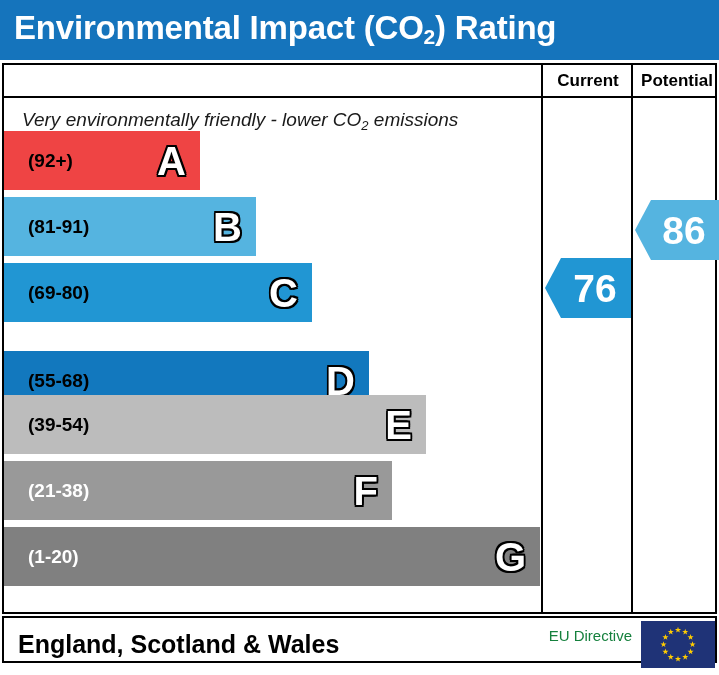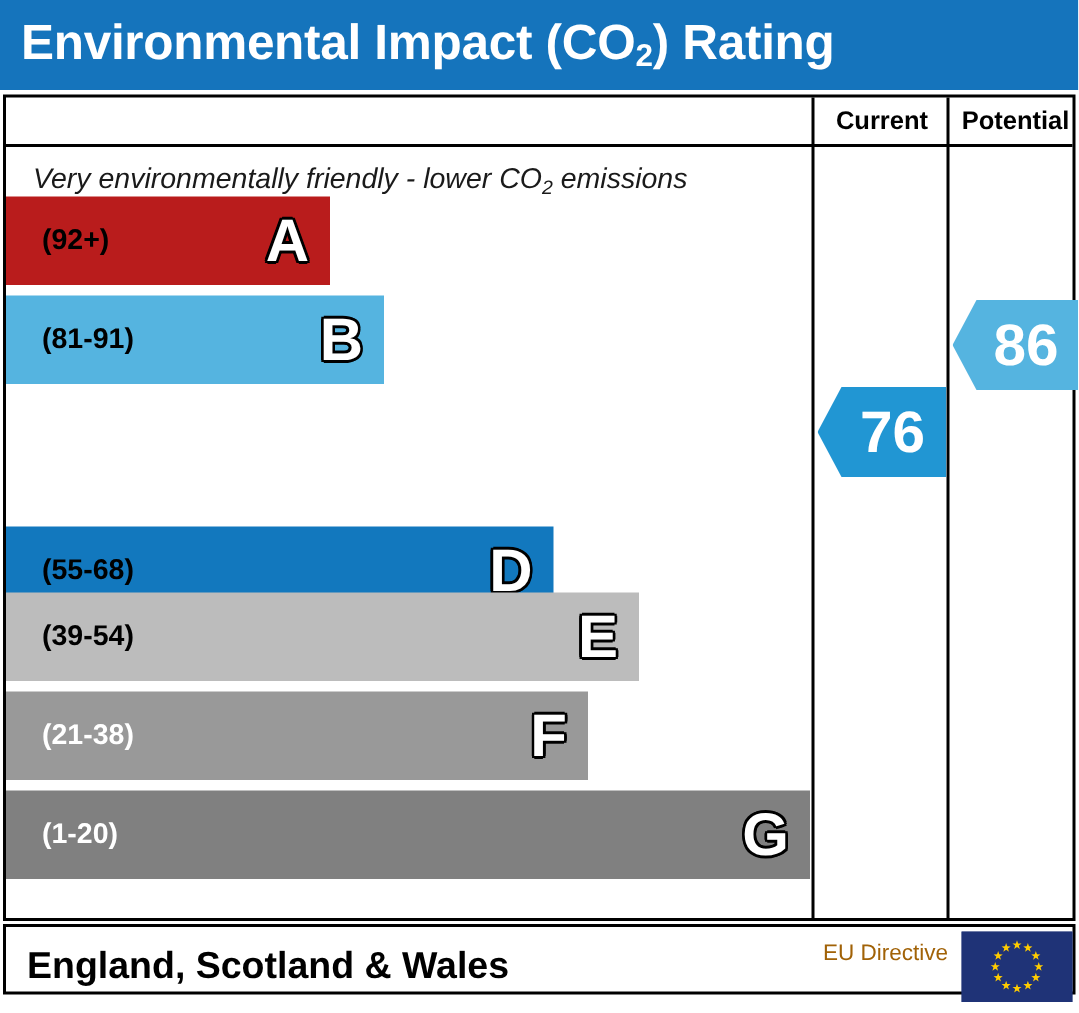--- a/index.html
+++ b/index.html
@@ -187,21 +187,21 @@
     color: #000000;
     white-space: nowrap;
   }
   .footer-directive {
     position: absolute;
     left: 520px;
     top: 8px;
     width: 108px;
     text-align: right;
     font-size: 15px;
-    color: #a16207;
+    color: #15803d;
     line-height: 1.35;
   }
   .eu-flag {
     position: absolute;
     left: 637px;
     top: 3px;
     width: 74px;
     height: 47px;
     background: #1F3377;
   }
@@ -226,27 +226,31 @@
     </div>
 
     <div class="col-sep col-sep-current"></div>
     <div class="col-sep col-sep-potential"></div>
 
     <div class="epc-caption caption-top">
       <span>Very environmentally friendly - lower CO</span><sub>2</sub><span> emissions</span>
     </div>
 
     <div class="bars" id="bars-container">
-        <div class="bar" style="top: 66px; width: 216px; background: #b91c1c;">
+        <div class="bar" style="top: 66px; width: 196px; background: #ef4444;">
           <span class="bar-range" style="color: rgb(0, 0, 0);">(92+)</span>
           <span class="bar-letter">A</span>
         </div>
         <div class="bar" style="top: 132px; width: 252px; background: rgb(85, 180, 224);">
           <span class="bar-range" style="color: rgb(0, 0, 0);">(81-91)</span>
           <span class="bar-letter">B</span>
+        </div>
+        <div class="bar" style="top: 198px; width: 308px; background: rgb(33, 150, 211);">
+          <span class="bar-range" style="color: rgb(0, 0, 0);">(69-80)</span>
+          <span class="bar-letter">C</span>
         </div>
         <div class="bar" style="top: 264px; width: 365px; background: rgb(18, 120, 190); margin-top: 22px;">
           <span class="bar-range" style="color: rgb(0, 0, 0);">(55-68)</span>
           <span class="bar-letter">D</span>
         </div>
         <div class="bar" style="top: 330px; width: 422px; background: rgb(188, 188, 188);">
           <span class="bar-range" style="color: rgb(0, 0, 0);">(39-54)</span>
           <span class="bar-letter">E</span>
         </div>
         <div class="bar" style="top: 396px; width: 388px; background: rgb(153, 153, 153);">

